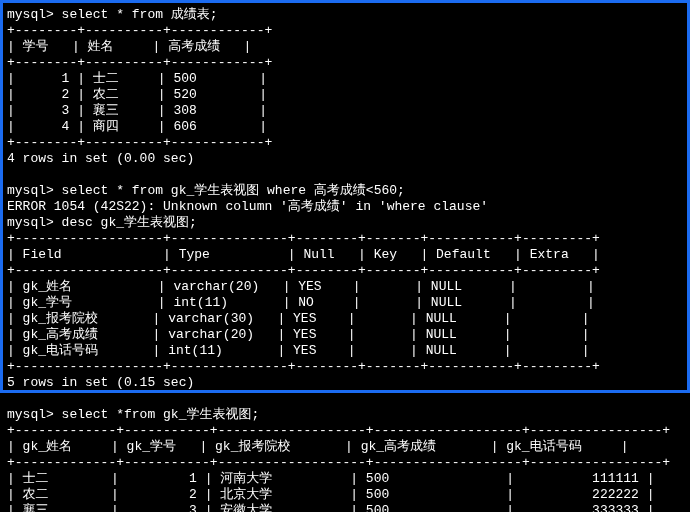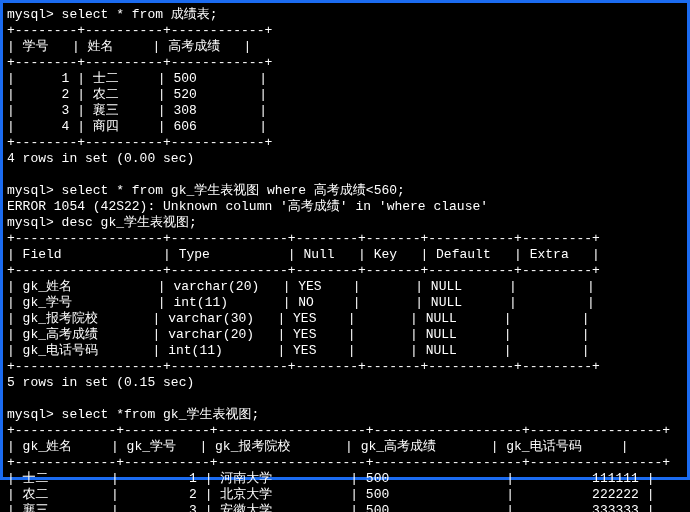--- a/index.html
+++ b/index.html
@@ -6,21 +6,21 @@
     margin: 0;
     padding: 0;
     background: #000;
     width: 690px;
     height: 512px;
     overflow: hidden;
   }
   .frame {
     box-sizing: border-box;
     width: 690px;
-    height: 480px;
+    height: 393px;
     border: 3px solid #1b6bf0;
     background: #000;
     color: #fff;
     font-family: "Courier New", Courier, monospace;
     font-size: 13px;
     line-height: 16px;
     padding: 4px 4px 4px 4px;
     white-space: pre;
   }
   .line { white-space: pre; }

